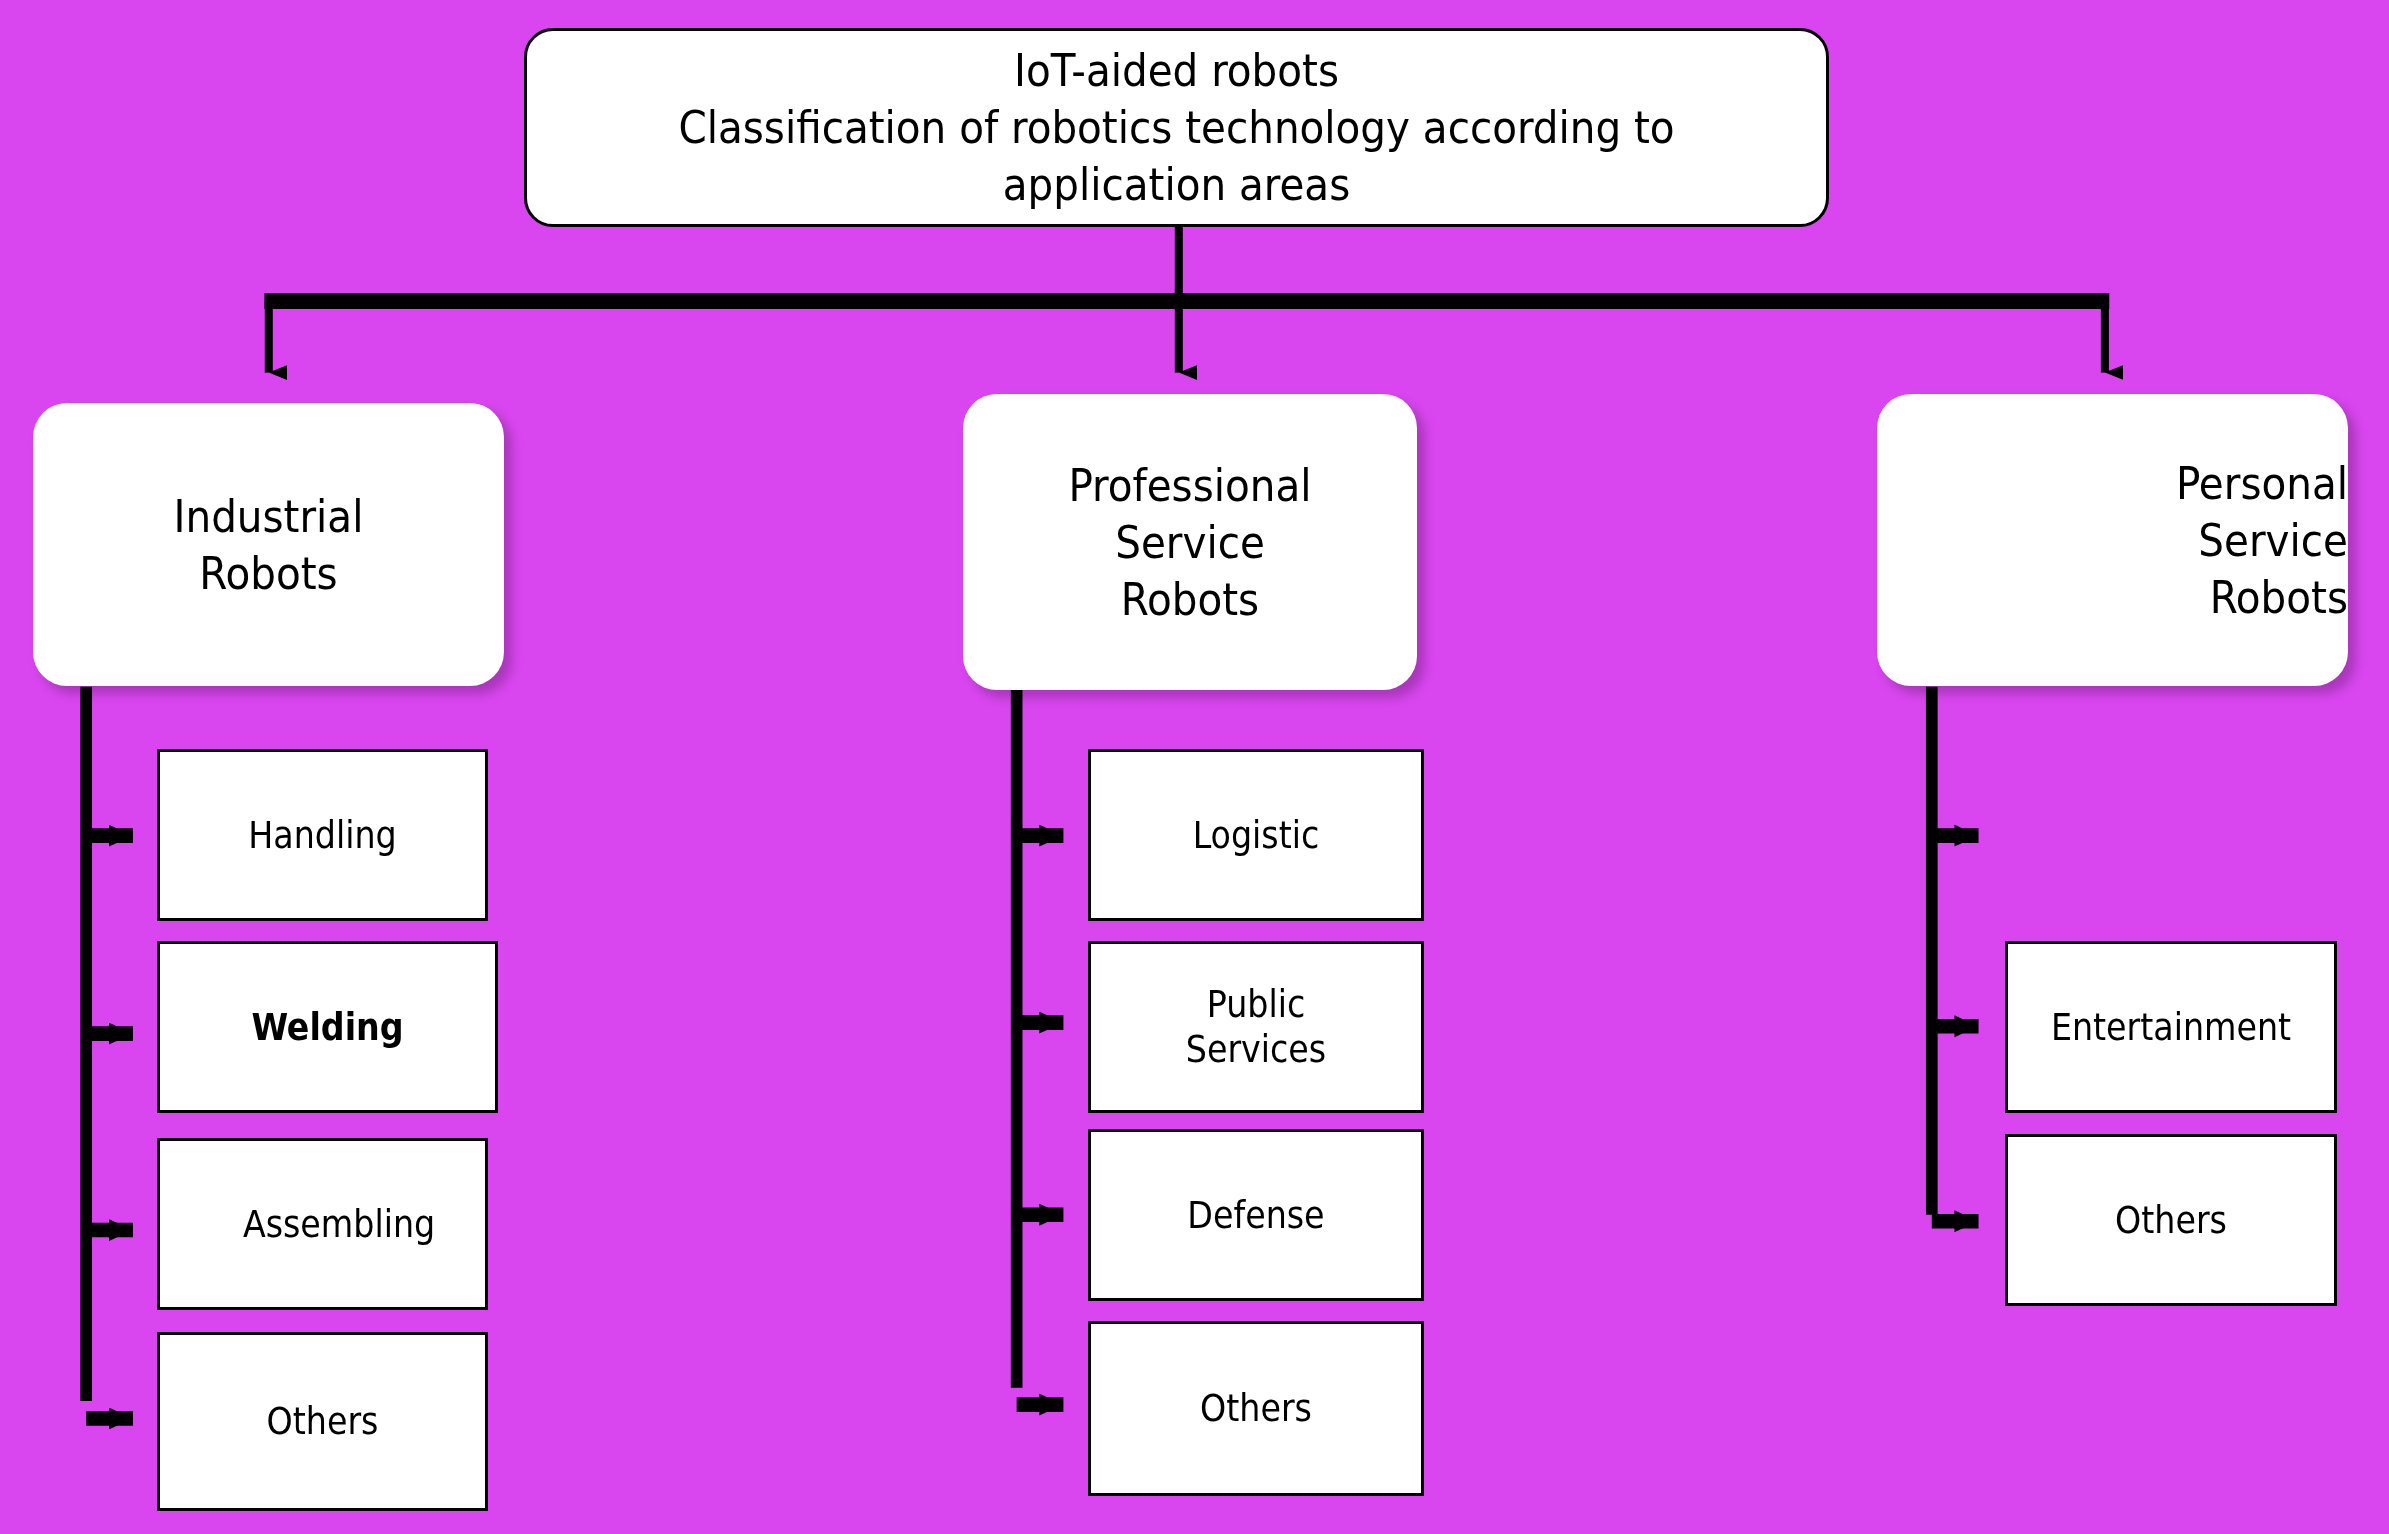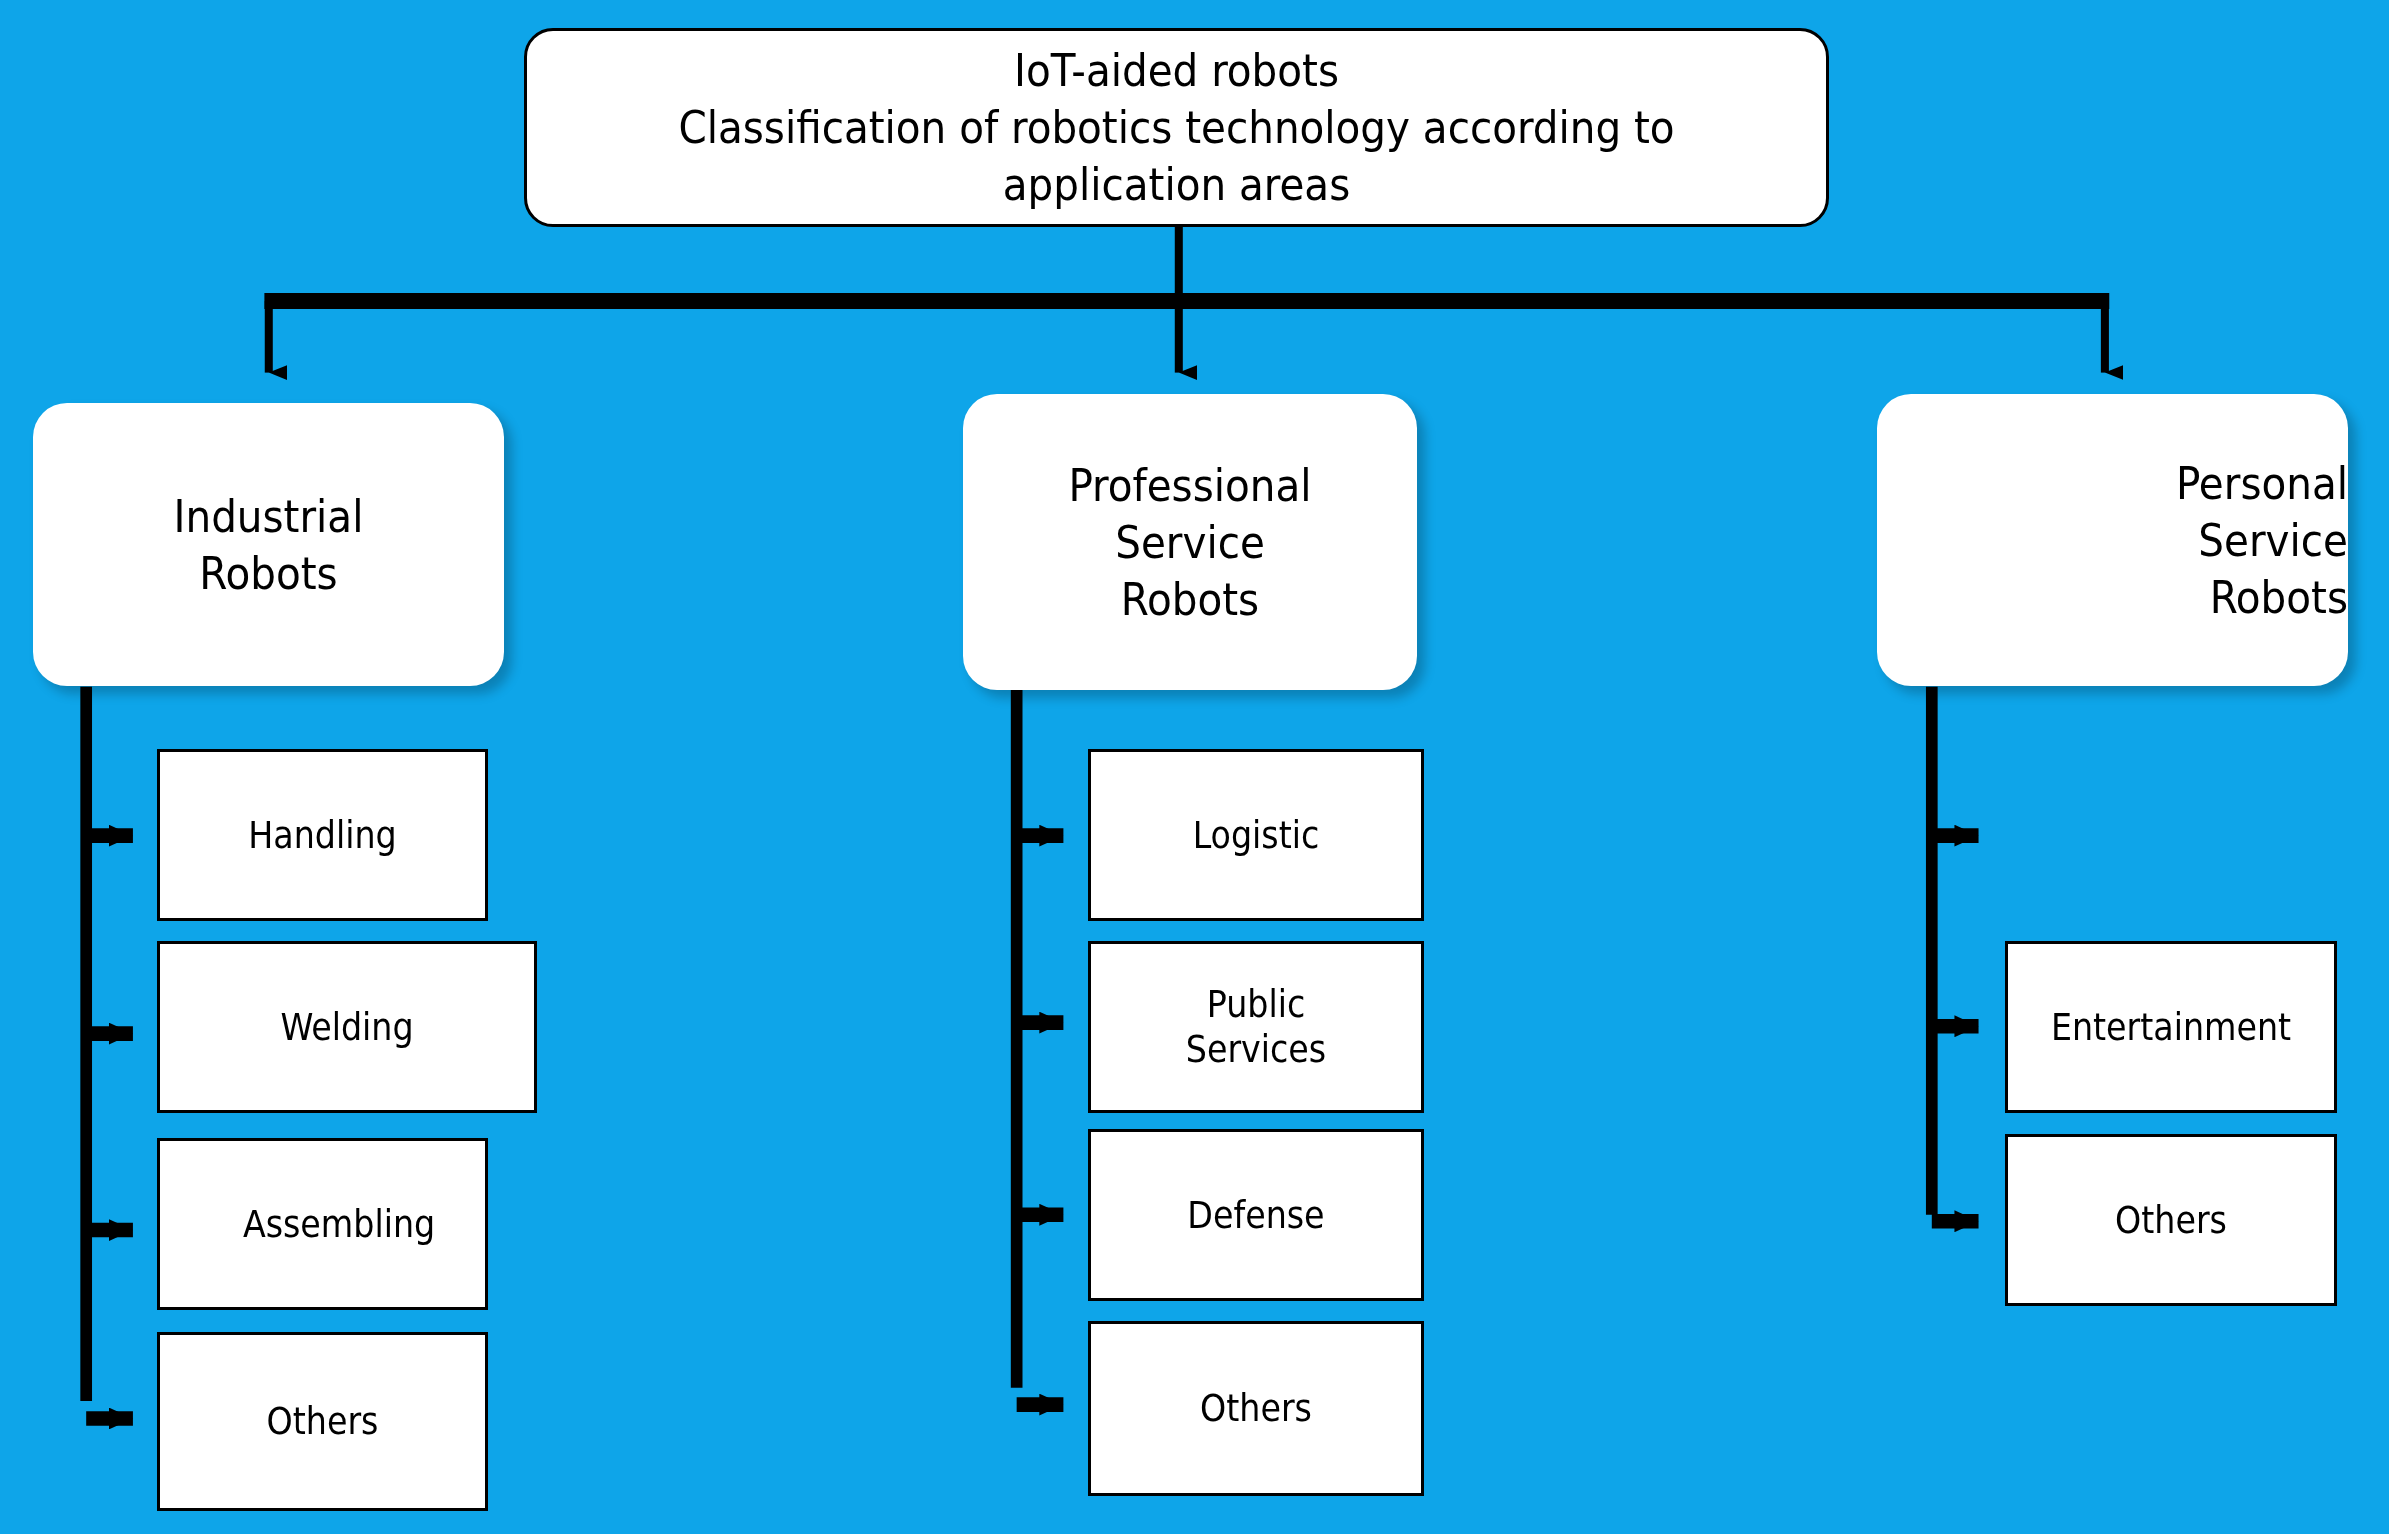--- a/index.html
+++ b/index.html
@@ -4,21 +4,21 @@
 <style>
   html,body{margin:0;padding:0;background:#ffffff;}
   body{
     font-family:"DejaVu Sans Condensed","Liberation Sans",sans-serif;
     -webkit-font-smoothing:antialiased;
   }
   #canvas{
     position:relative;
     width:2389px;
     height:1534px;
-    background:#0ea5e9;
+    background:#d946ef;
     overflow:hidden;
   }
   #wires{
     position:absolute;left:0;top:0;width:2389px;height:1534px;
     pointer-events:none;
   }
   
   .root-box{
     position:absolute;
     left:524px; top:28px;
@@ -142,21 +142,21 @@
 
   <div class="cat-box" style="left:1877px;top:394px;width:471px;height:292px;align-items:flex-end;">
     <span class="cat-line">Personal</span>
     <span class="cat-line">Service</span>
     <span class="cat-line">Robots</span>
   </div>
 
   <div class="leaf-box" style="left:157px;top:749px;width:331px;height:172px;">
     <span class="leaf-line">Handling</span>
   </div>
-  <div class="leaf-box" style="left:157px;top:941px;width:380px;height:172px;">
+  <div class="leaf-box" style="left:157px;top:941px;width:341px;height:172px;font-weight:bold;">
     <span class="leaf-line">Welding</span>
   </div>
   <div class="leaf-box" style="left:157px;top:1138px;width:331px;height:172px;padding-left:33px;">
     <span class="leaf-line">Assembling</span>
   </div>
   <div class="leaf-box" style="left:157px;top:1332px;width:331px;height:179px;">
     <span class="leaf-line">Others</span>
   </div>
 
   <div class="leaf-box" style="left:1088px;top:749px;width:336px;height:172px;">

